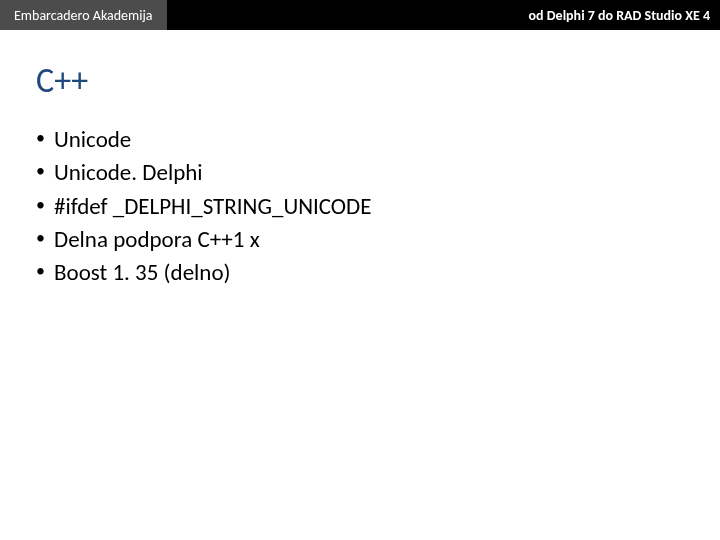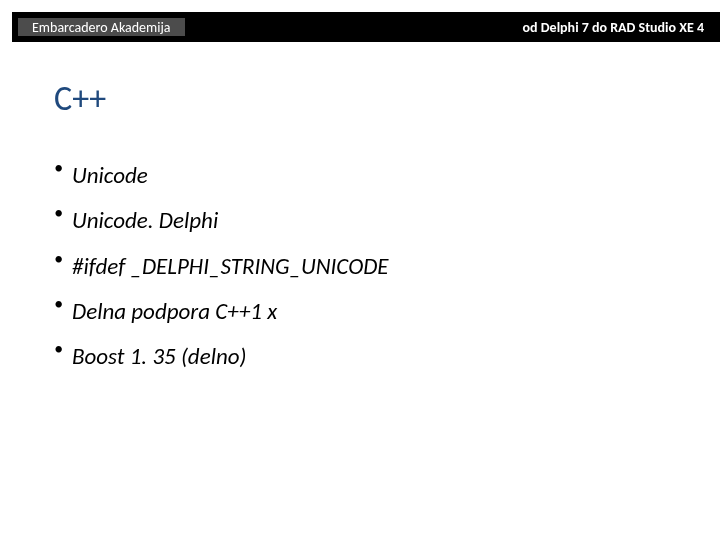--- a/index.html
+++ b/index.html
@@ -1,15 +1,15 @@
 <!DOCTYPE html>
 <html><head>
 <meta charset="utf-8">
 <style>
-  * { margin: 0; padding: 6px; box-sizing: border-box; }
+  * { margin: 0; padding: 0; box-sizing: border-box; }
   html, body { width: 720px; height: 540px; font-family: Calibri, "Segoe UI", Arial, sans-serif; background: #fff; overflow: hidden; }
   .header {
     width: 100%;
     height: 30px;
     background: #000;
     color: #fff;
     display: flex;
     justify-content: space-between;
     align-items: stretch;
     font-size: 14px;
@@ -36,21 +36,20 @@
   .bullets {
     margin-left: 36px;
     font-size: 23px;
     color: #000;
     line-height: 1.45;
   }
   .bullets li {
     list-style: none;
     position: relative;
     padding-left: 18px;
-    font-style: italic;
   }
   .bullets li::before {
     content: "•";
     position: absolute;
     left: 0;
     top: 0;
     font-size: 18px;
     line-height: 1.7;
   }
 </style>

